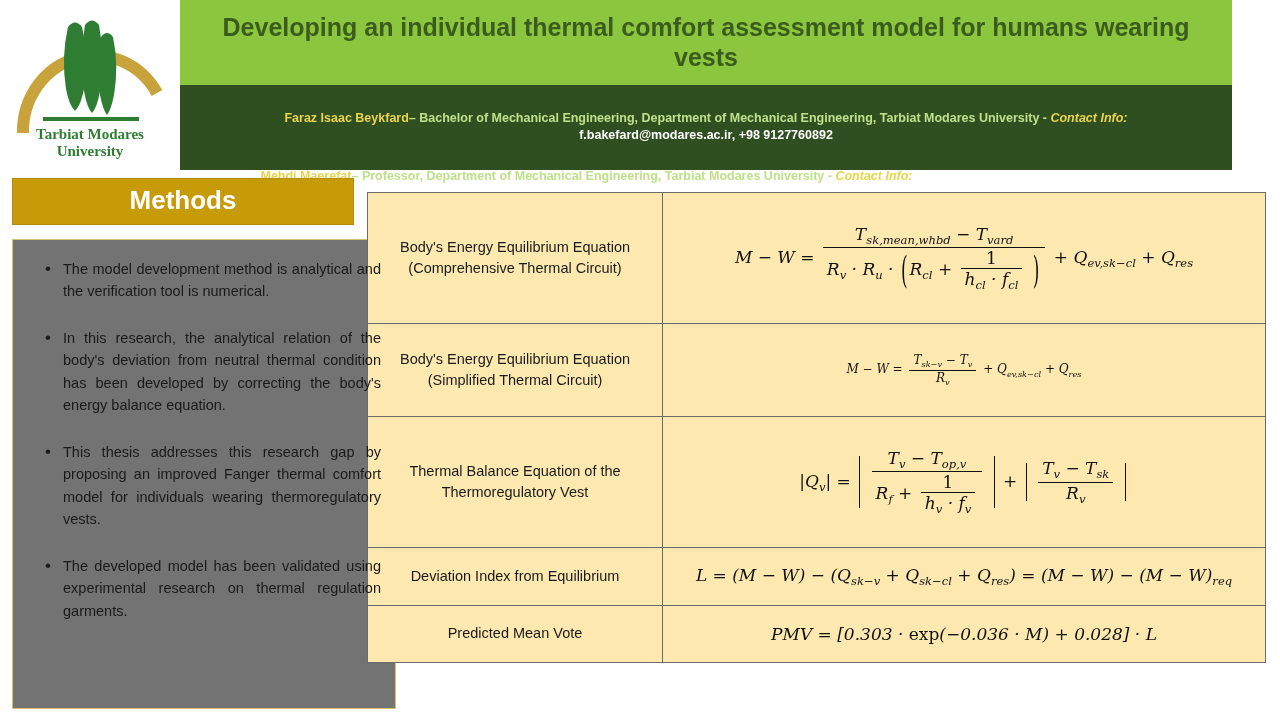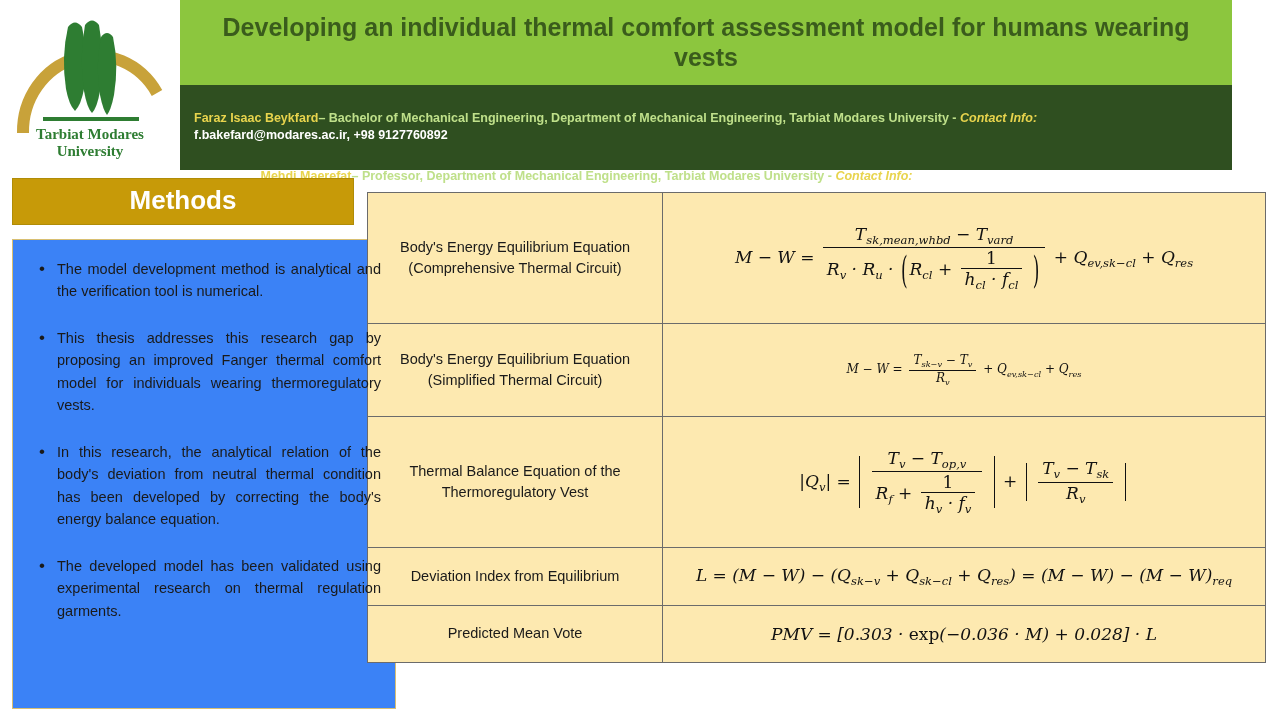--- a/index.html
+++ b/index.html
@@ -29,21 +29,21 @@
   .title-text{
     color:#3a5c1c;font-size:25px;font-weight:bold;line-height:1.18;
     text-align:center;width:100%;
   }
   .authors-bar{
     height:85px;background:#2f4f20;
     display:flex;flex-direction:column;justify-content:center;
     padding:4px 14px 4px 14px;box-sizing:border-box;
   }
   .author-line{
-    color:#bfe08a;font-size:12.5px;line-height:1.35;text-align:left;
+    color:#bfe08a;font-size:12.5px;line-height:1.35;text-align:center;
     font-weight:bold;
     margin-top:40px;
   }
   .author-line.second{margin-top:24px;text-align:center;padding-left:14px;}
   .author-name{color:#e8d44d;font-weight:bold;}
   .author-role{color:#bfe08a;font-weight:bold;}
   .contact-label{color:#e8d44d;font-style:italic;font-weight:bold;}
   .contact-val{color:#ffffff;font-weight:bold;}
 
   
@@ -55,22 +55,22 @@
     background:#c79a08;color:#ffffff;
     font-size:26px;font-weight:bold;text-align:center;
     padding:6px 0 8px 0;
     border:1px solid #b08c07;
   }
   .left-head{width:340px;}
   .right-head{width:898px;}
 
   .bullet-panel{
     margin-top:14px;width:384px;height:470px;
-    background:#3b82f6;border:1px solid #d8bf72;
-    padding:18px 14px 10px 6px;box-sizing:border-box;
+    background:#737373;border:1px solid #d8bf72;
+    padding:18px 14px 10px 12px;box-sizing:border-box;
   }
   ul.bullets{margin:0;padding:0 0 0 22px;list-style:none;}
   ul.bullets li{
     position:relative;
     font-size:14.5px;color:#1a1a1a;line-height:1.55;
     text-align:justify;margin-bottom:24px;padding-left:16px;
   }
   ul.bullets li:before{
     content:"•";position:absolute;left:-2px;top:-2px;font-size:17px;color:#1a1a1a;
   }
@@ -153,22 +153,22 @@
     </div>
   </div>
 
   <div class="columns">
 
     <div class="col-left">
       <div class="section-head left-head">Methods</div>
       <div class="bullet-panel">
         <ul class="bullets">
           <li>The model development method is analytical and the verification tool is numerical.</li>
+          <li>In this research, the analytical relation of the body's deviation from neutral thermal condition has been developed by correcting the body's energy balance equation.</li>
           <li>This thesis addresses this research gap by proposing an improved Fanger thermal comfort model for individuals wearing thermoregulatory vests.</li>
-          <li>In this research, the analytical relation of the body's deviation from neutral thermal condition has been developed by correcting the body's energy balance equation.</li>
           <li>The developed model has been validated using experimental research on thermal regulation garments.</li>
         </ul>
       </div>
     </div>
 
     <div class="col-right">
 
       <div class="table">
 
         <div class="trow">

